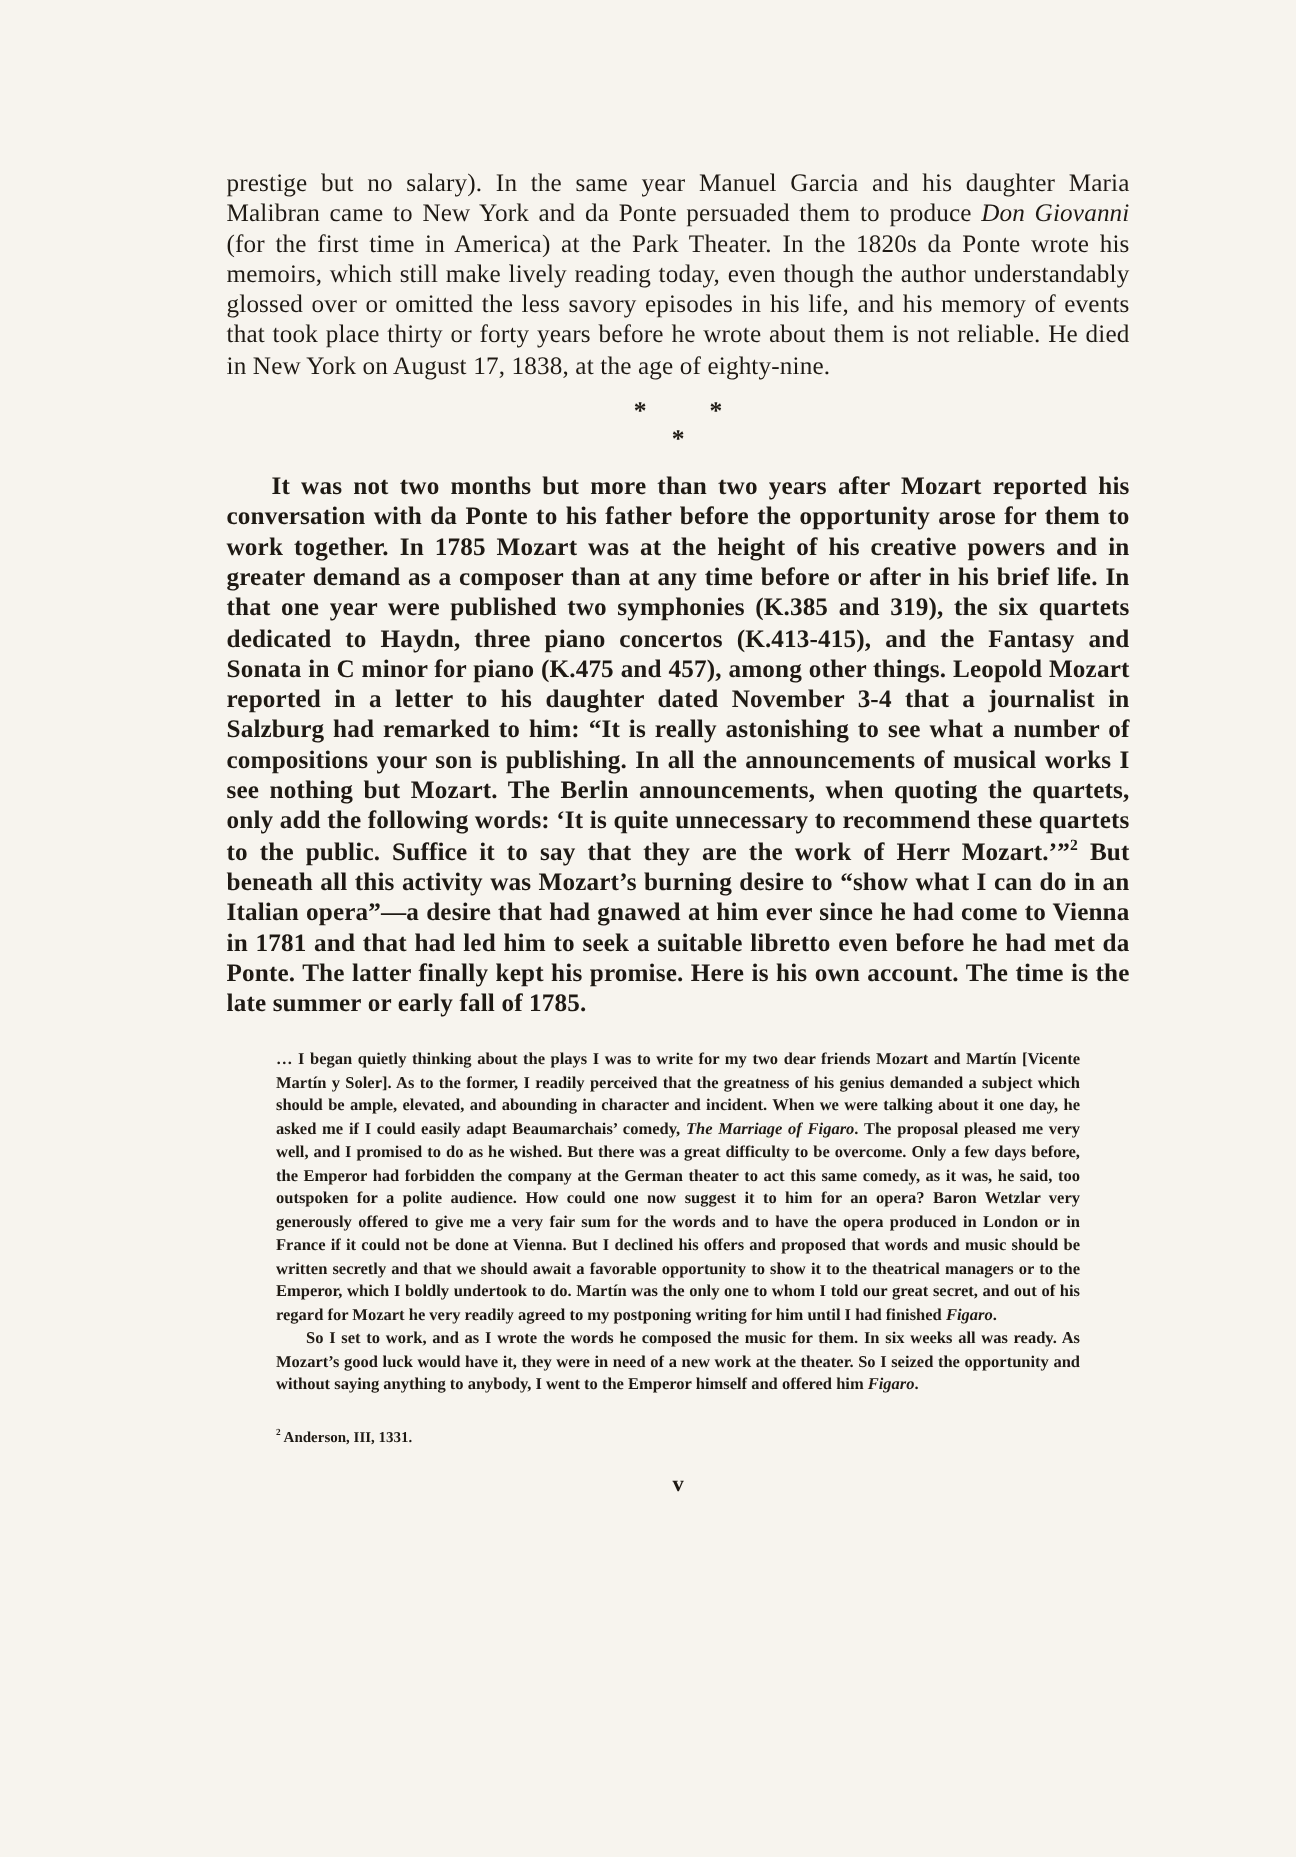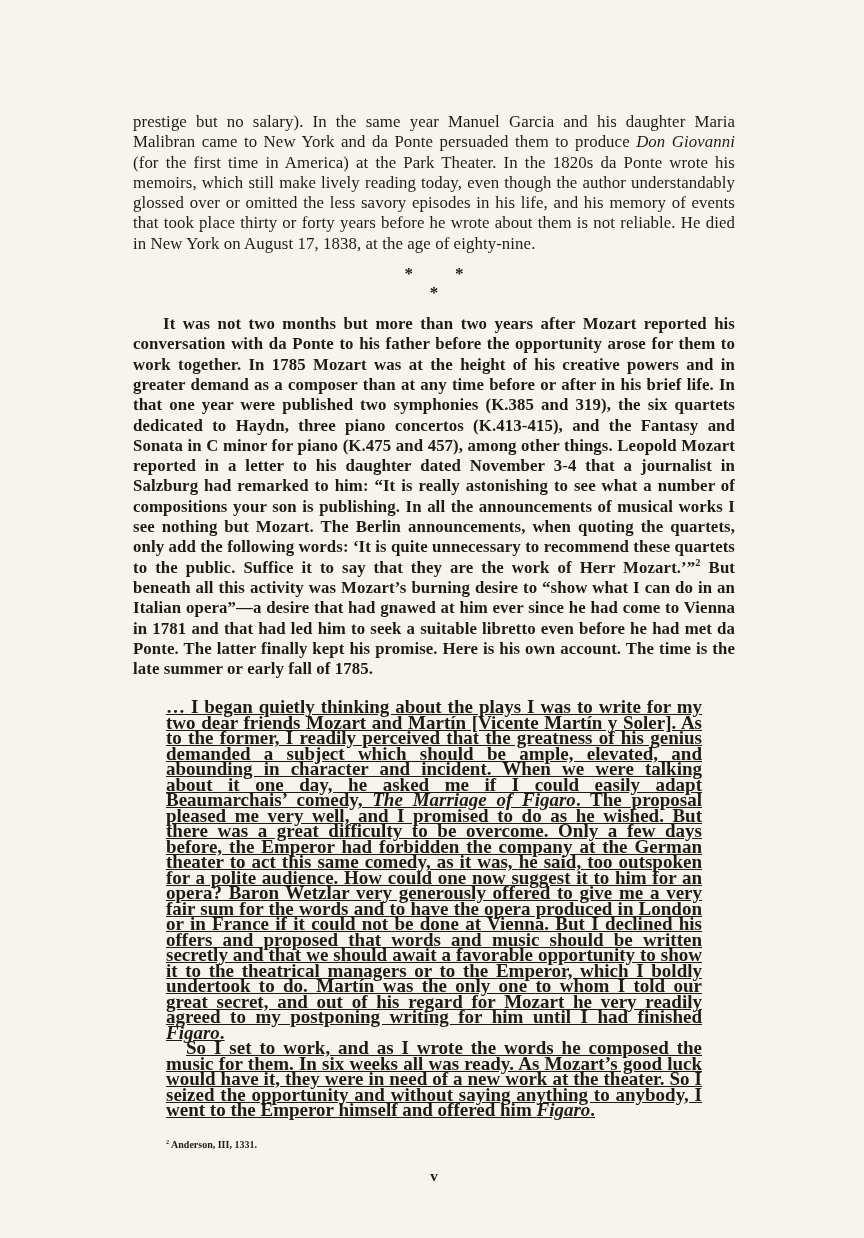--- a/index.html
+++ b/index.html
@@ -12,21 +12,21 @@
     width: 864px;
     height: 1238px;
     margin: 0 auto;
     background: #f7f4ee;
     color: #1f1a14;
     font-family: "Liberation Serif", "DejaVu Serif", serif;
     overflow: hidden;
   }
   .text-block {
     position: absolute;
-    left: 133px;
+    left: 151px;
     top: 112px;
     width: 602px;
   }
   .body-para {
     margin: 0;
     font-size: 16.8px;
     line-height: 20.3px;
     text-align: justify;
     letter-spacing: 0.1px;
   }
@@ -43,25 +43,24 @@
   }
   .divider-row1 .star-right {
     margin-left: 42px;
   }
   .divider-row2 {
     margin-top: 4px;
   }
   .excerpt {
     margin: 20px 0 16px 33px;
     width: 536px;
-    font-size: 19px;
+    font-size: 11px;
     line-height: 15.5px;
     font-weight: bold;
     text-align: justify;
-    text-decoration: underline;
   }
   .quote-para {
     margin: 0;
   }
   .quote-indent {
     text-indent: 20px;
   }
   .italic {
     font-style: italic;
   }

